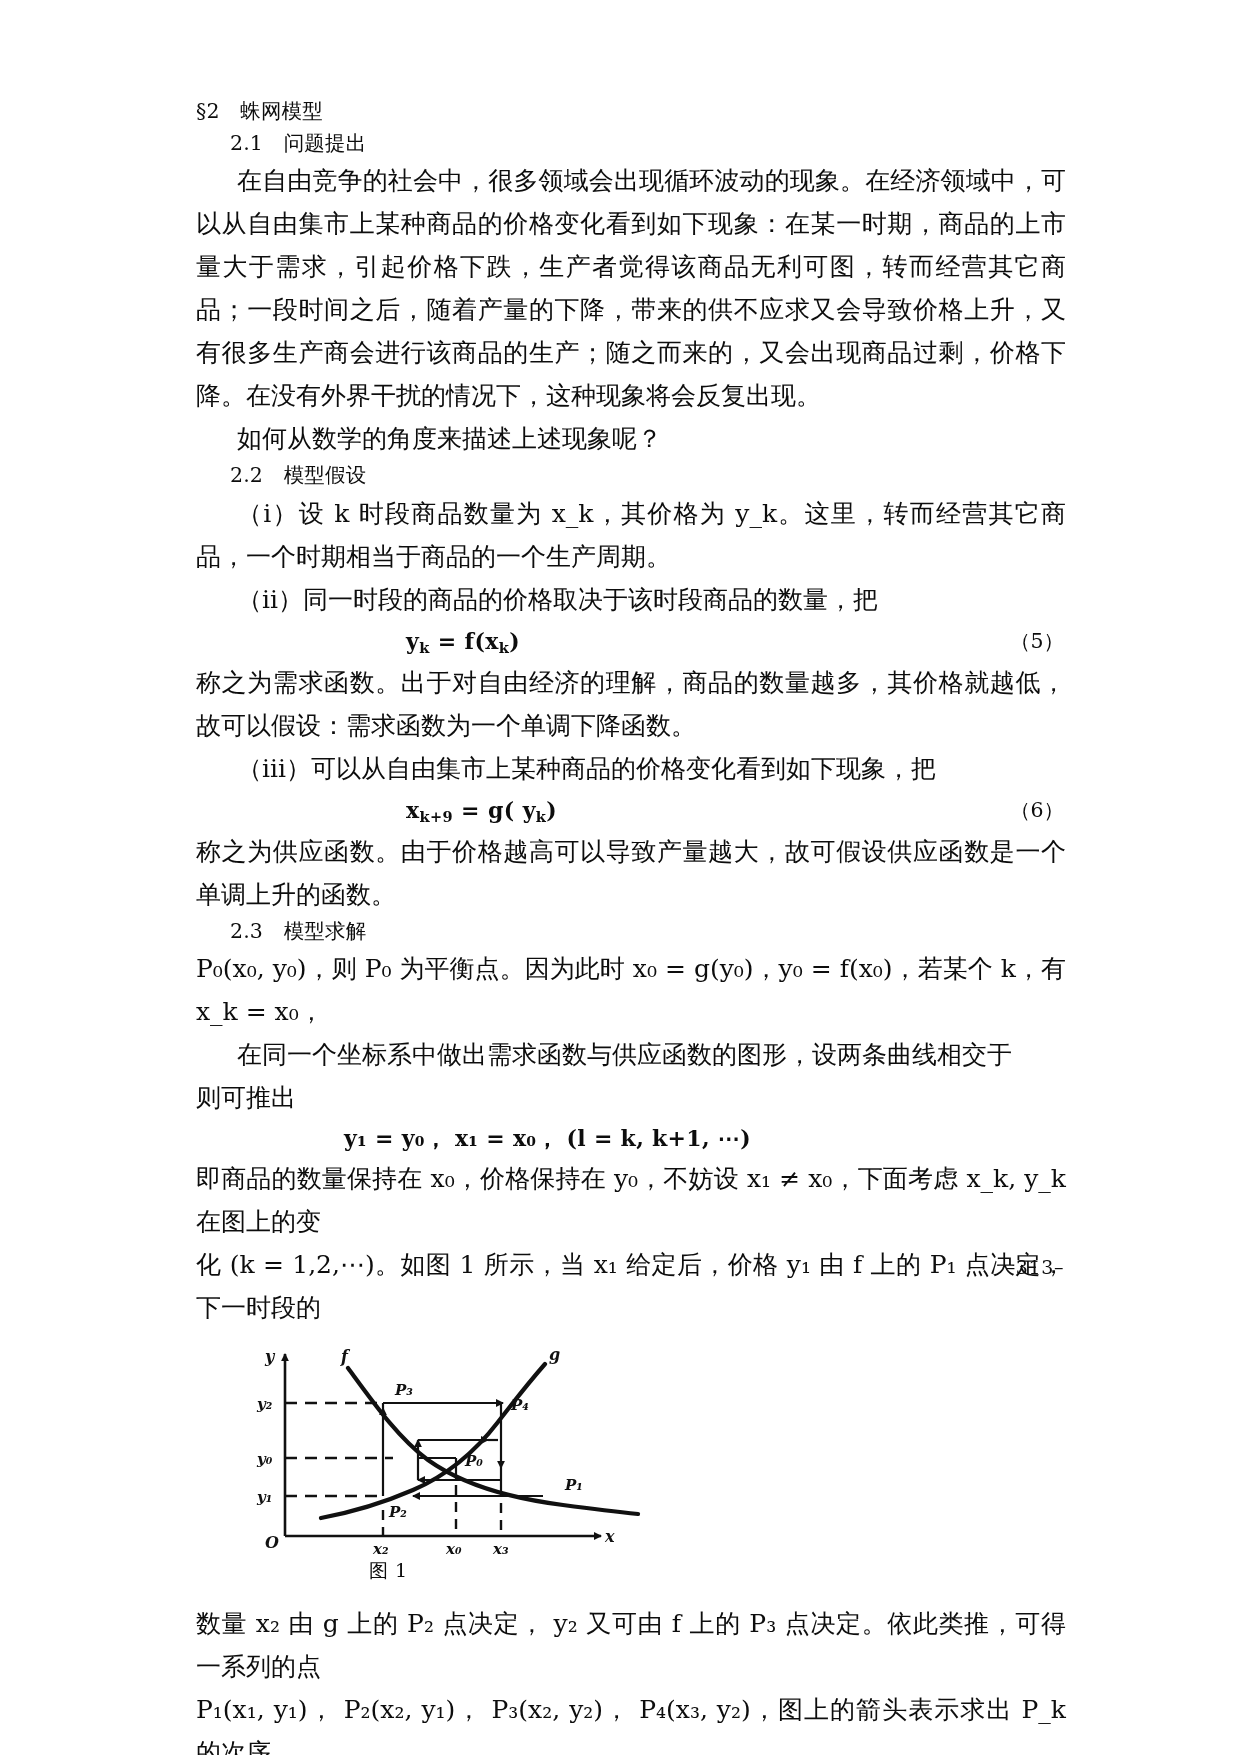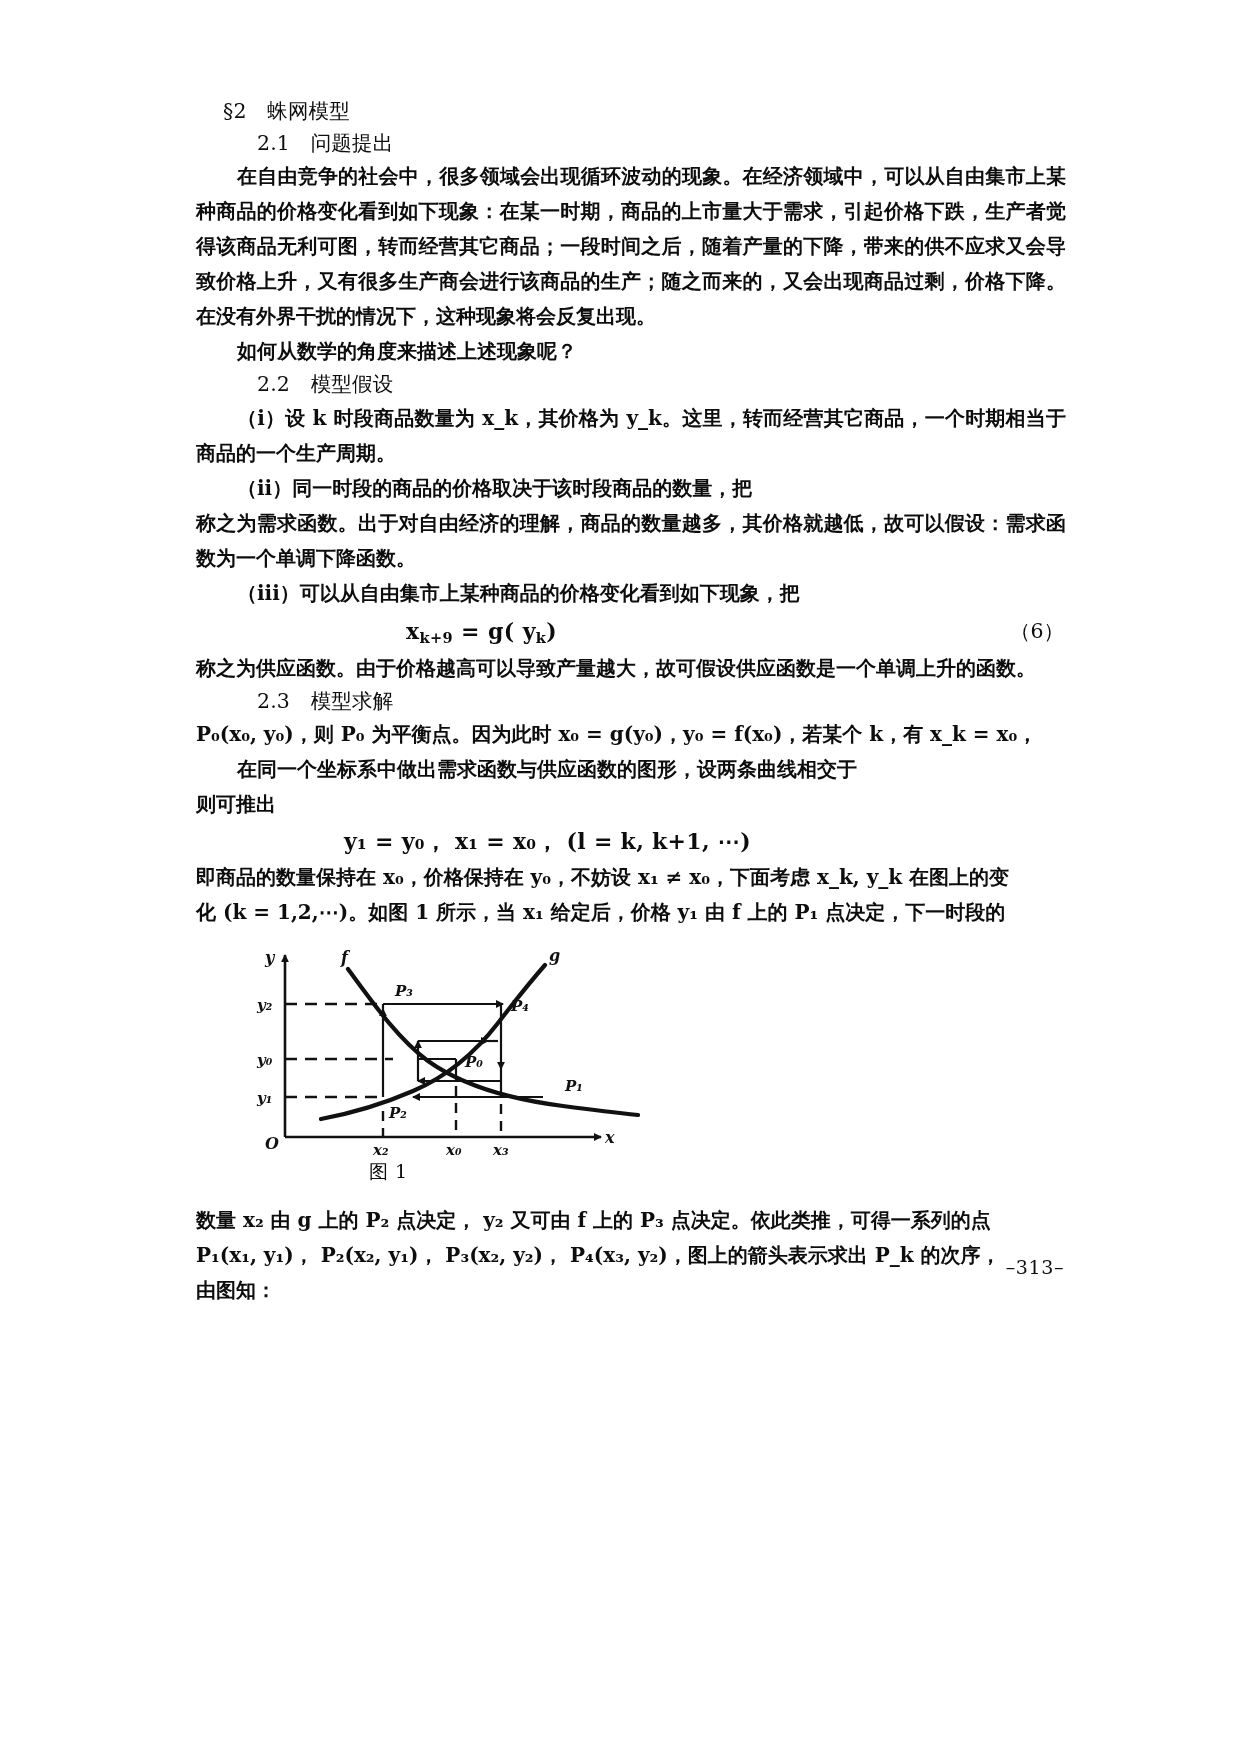--- a/index.html
+++ b/index.html
@@ -32,30 +32,28 @@
   }
 
   
   .line {
     font-size: 20.5px;
     line-height: 31.6px;
     letter-spacing: 0.15px;
     white-space: nowrap;
   }
   .para {
-    font-size: 20px;
-    line-height: 35px;
+    font-size: 25px;
+    line-height: 43px;
     text-align: justify;
     text-justify: inter-ideograph;
-    font-weight: bold;
   }
   .heading-sec {
     font-size: 20.5px;
     line-height: 31.6px;
-    margin-left: 27px;
   }
   .indent2 { padding-left: 34px; }
   .indent-para { text-indent: 41px; }
 
   
   .formula-row {
     position: relative;
     font-size: 22px;
     line-height: 40px;
     height: 40px;
@@ -133,20 +131,24 @@
     <div class="para indent-para">在自由竞争的社会中，很多领域会出现循环波动的现象。在经济领域中，可以从自由集市上某种商品的价格变化看到如下现象：在某一时期，商品的上市量大于需求，引起价格下跌，生产者觉得该商品无利可图，转而经营其它商品；一段时间之后，随着产量的下降，带来的供不应求又会导致价格上升，又有很多生产商会进行该商品的生产；随之而来的，又会出现商品过剩，价格下降。在没有外界干扰的情况下，这种现象将会反复出现。</div>
 
     <div class="para indent-para">如何从数学的角度来描述上述现象呢？</div>
 
     <div class="line heading-sec indent2">2.2　模型假设</div>
 
     <div class="para indent-para">（i）设 k 时段商品数量为 x_k，其价格为 y_k。这里，转而经营其它商品，一个时期相当于商品的一个生产周期。</div>
 
     <div class="para indent-para">（ii）同一时段的商品的价格取决于该时段商品的数量，把</div>
 
+    <div class="formula-row">
+      <span class="formula-body"><span class="mvar">y</span><sub>k</sub><span> = f(x</span><sub>k</sub><span>)</span></span>
+      <span class="formula-num">（5）</span>
+    </div>
 
     <div class="para">称之为需求函数。出于对自由经济的理解，商品的数量越多，其价格就越低，故可以假设：需求函数为一个单调下降函数。</div>
 
     <div class="para indent-para">（iii）可以从自由集市上某种商品的价格变化看到如下现象，把</div>
 
     <div class="formula-row">
       <span class="formula-body"><span class="mvar">x</span><sub>k+9</sub><span> = g( y</span><sub>k</sub><span>)</span></span>
       <span class="formula-num">（6）</span>
     </div>
 

